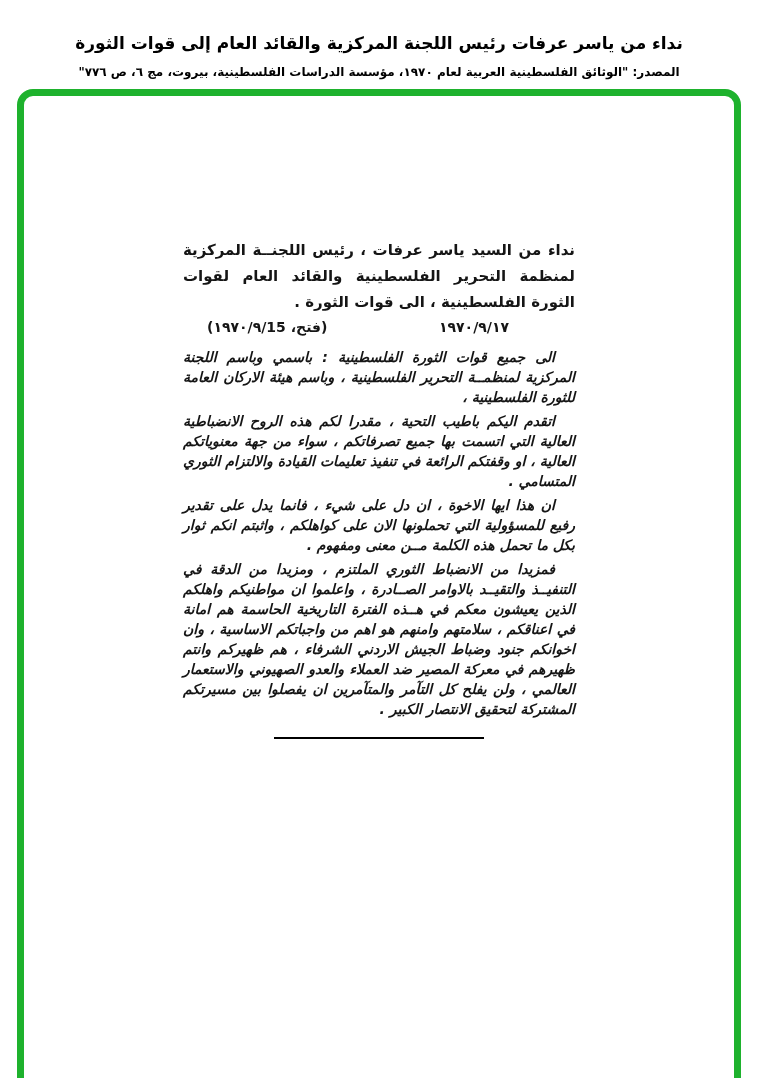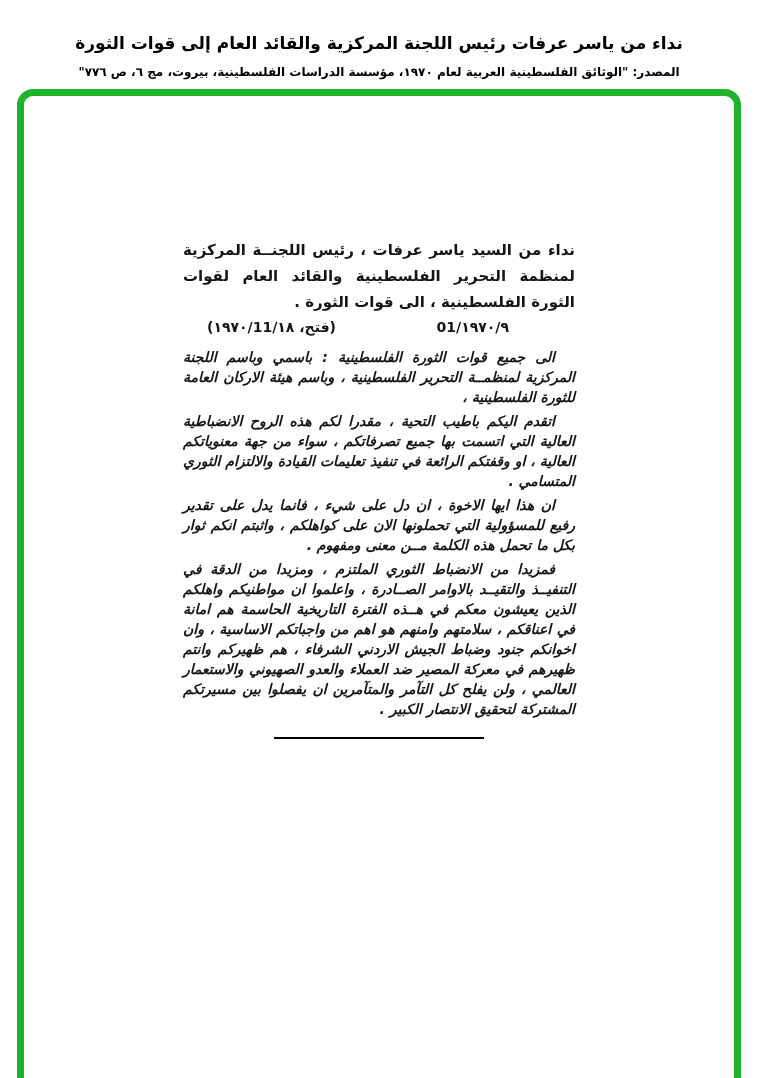--- a/index.html
+++ b/index.html
@@ -99,22 +99,22 @@
     <div class="top-title">نداء من ياسر عرفات رئيس اللجنة المركزية والقائد العام إلى قوات الثورة</div>
     <div class="top-source">المصدر: "الوثائق الفلسطينية العربية لعام ١٩٧٠، مؤسسة الدراسات الفلسطينية، بيروت، مج ٦، ص ٧٧٦"</div>
   </div>
 
   <div class="doc-frame" style="border-color: rgb(30, 178, 45);">
     <div class="doc">
 
       <p class="doc-heading">نداء من السيد ياسر عرفات ، رئيس اللجنــة المركزية لمنظمة التحرير الفلسطينية والقائد العام لقوات الثورة الفلسطينية ، الى قوات الثورة .</p>
 
       <div class="date-row">
-        <span>١٩٧٠/٩/01</span>
-        <span>(فتح، ١٩٧٠/11/١٨)</span>
+        <span>١٩٧٠/٩/١٧</span>
+        <span>(فتح، ١٩٧٠/٩/15)</span>
       </div>
 
       <div class="doc-body">
         <p>الى جميع قوات الثورة الفلسطينية : باسمي وباسم اللجنة المركزية لمنظمــة التحرير الفلسطينية ، وباسم هيئة الاركان العامة للثورة الفلسطينية ،</p>
         <p>اتقدم اليكم باطيب التحية ، مقدرا لكم هذه الروح الانضباطية العالية التي اتسمت بها جميع تصرفاتكم ، سواء من جهة معنوياتكم العالية ، او وقفتكم الرائعة في تنفيذ تعليمات القيادة والالتزام الثوري المتسامي .</p>
         <p>ان هذا ايها الاخوة ، ان دل على شيء ، فانما يدل على تقدير رفيع للمسؤولية التي تحملونها الان على كواهلكم ، واثبتم انكم ثوار بكل ما تحمل هذه الكلمة مــن معنى ومفهوم .</p>
         <p>فمزيدا من الانضباط الثوري الملتزم ، ومزيدا من الدقة في التنفيــذ والتقيــد بالاوامر الصــادرة ، واعلموا ان مواطنيكم واهلكم الذين يعيشون معكم في هــذه الفترة التاريخية الحاسمة هم امانة في اعناقكم ، سلامتهم وامنهم هو اهم من واجباتكم الاساسية ، وان اخوانكم جنود وضباط الجيش الاردني الشرفاء ، هم ظهيركم وانتم ظهيرهم في معركة المصير ضد العملاء والعدو الصهيوني والاستعمار العالمي ، ولن يفلح كل التآمر والمتآمرين ان يفصلوا بين مسيرتكم المشتركة لتحقيق الانتصار الكبير .</p>
       </div>
 
       <div class="separator"></div>

